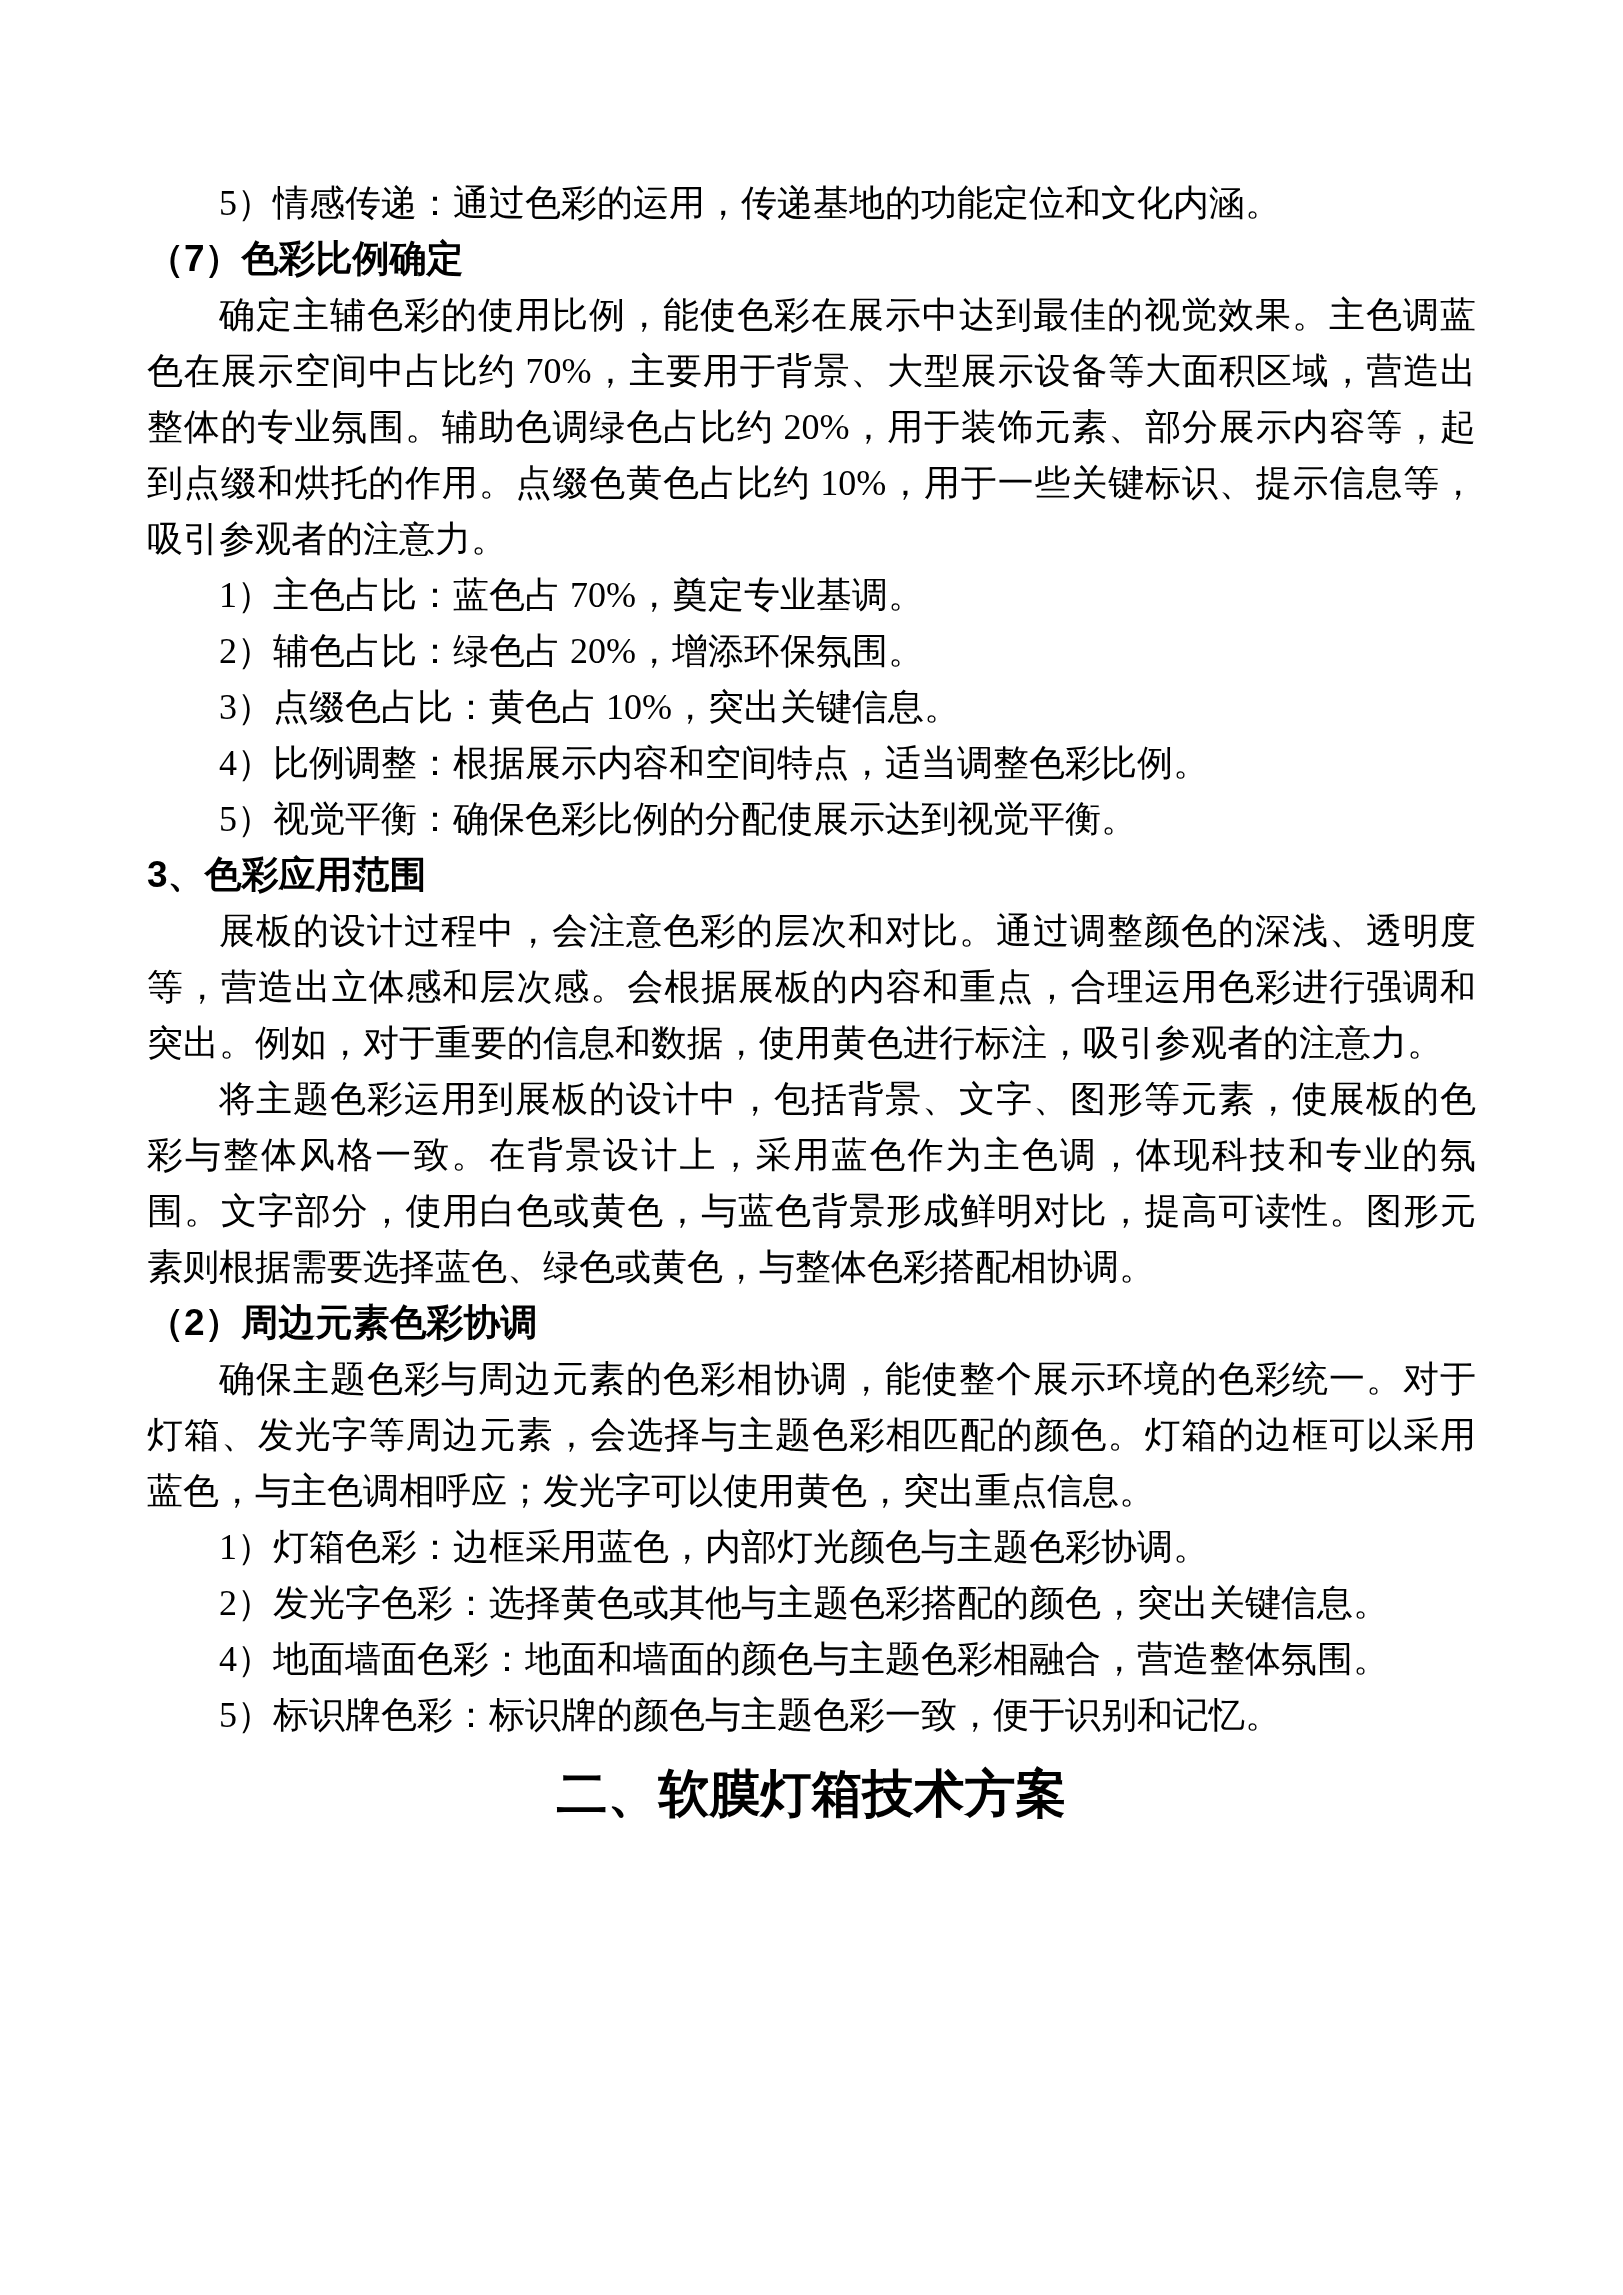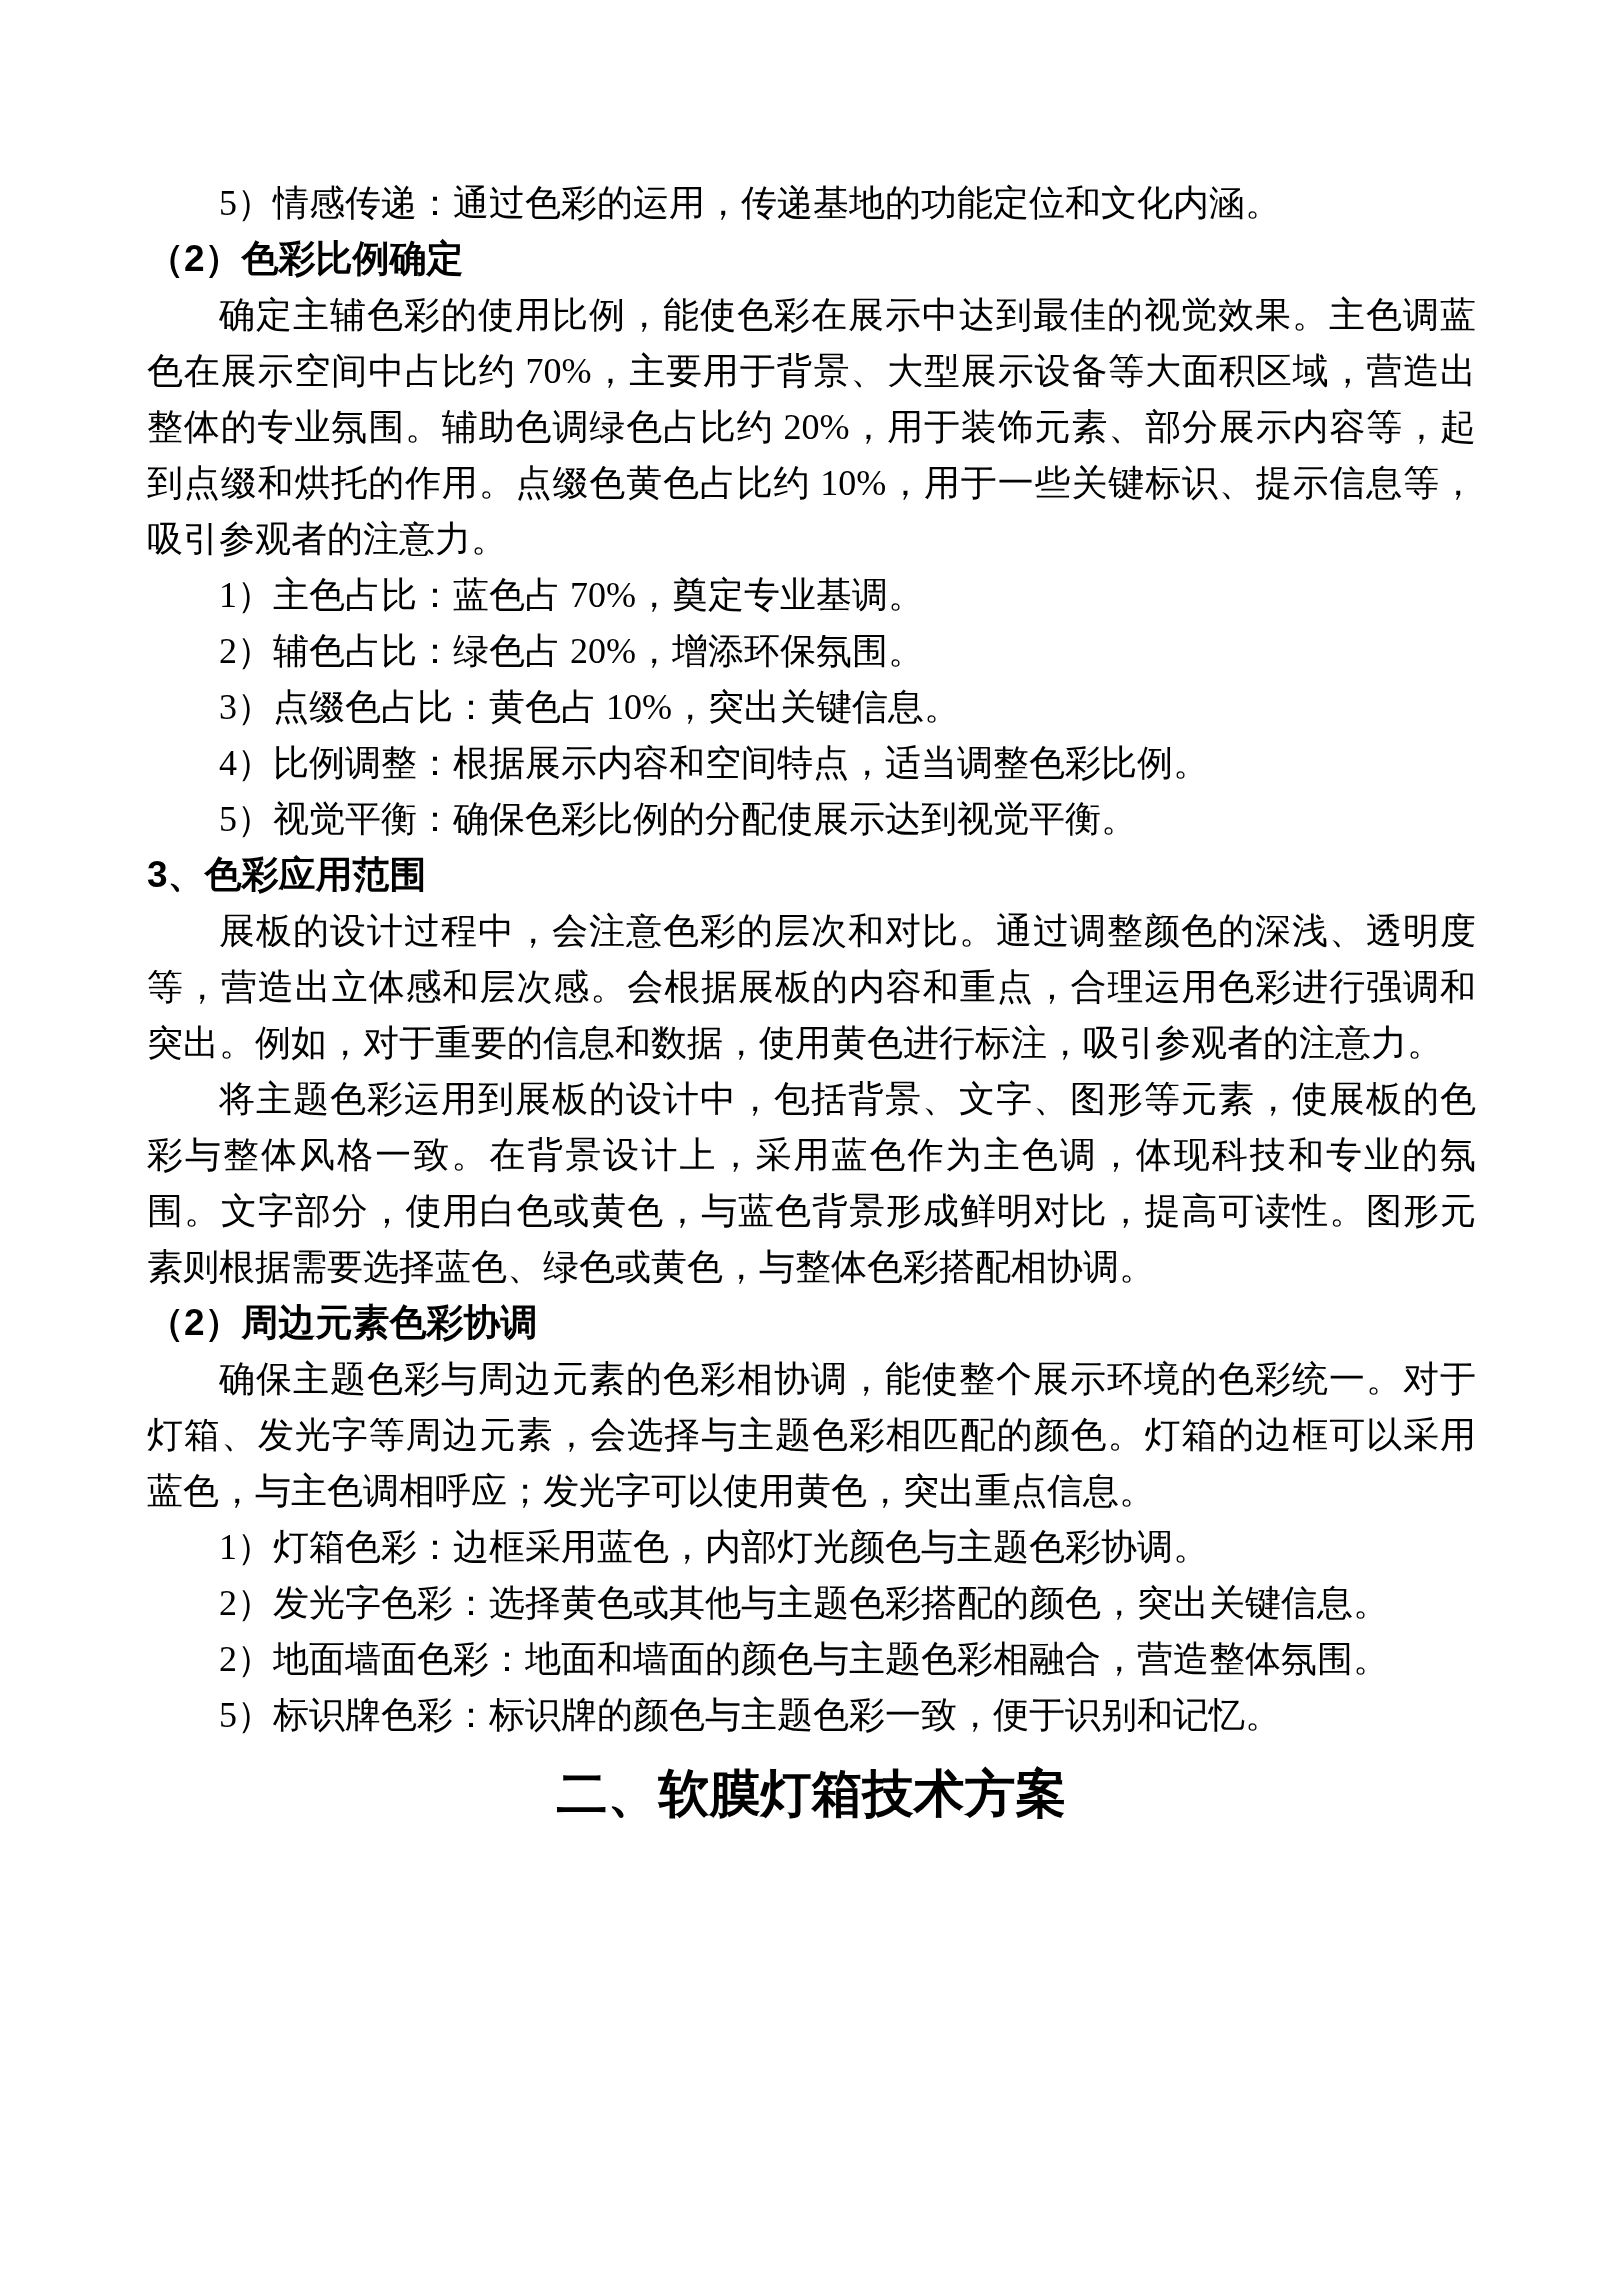--- a/index.html
+++ b/index.html
@@ -49,33 +49,33 @@
     line-height: 73px;
     text-align: right;
   }
 </style>
 </head>
 <body>
 
 <main class="page">
   <section id="doc-content">
       <p class="doc-block list-item">5）情感传递：通过色彩的运用，传递基地的功能定位和文化内涵。</p>
-      <h3 class="doc-block subsection-heading">（2）色彩比例确定</h3>
+      <h3 class="doc-block subsection-heading">（7）色彩比例确定</h3>
       <p class="doc-block paragraph">确定主辅色彩的使用比例，能使色彩在展示中达到最佳的视觉效果。主色调蓝色在展示空间中占比约 70%，主要用于背景、大型展示设备等大面积区域，营造出整体的专业氛围。辅助色调绿色占比约 20%，用于装饰元素、部分展示内容等，起到点缀和烘托的作用。点缀色黄色占比约 10%，用于一些关键标识、提示信息等，吸引参观者的注意力。</p>
       <p class="doc-block list-item">1）主色占比：蓝色占 70%，奠定专业基调。</p>
       <p class="doc-block list-item">2）辅色占比：绿色占 20%，增添环保氛围。</p>
       <p class="doc-block list-item">3）点缀色占比：黄色占 10%，突出关键信息。</p>
       <p class="doc-block list-item">4）比例调整：根据展示内容和空间特点，适当调整色彩比例。</p>
       <p class="doc-block list-item">5）视觉平衡：确保色彩比例的分配使展示达到视觉平衡。</p>
       <h3 class="doc-block subsection-heading">3、色彩应用范围</h3>
       <p class="doc-block paragraph">展板的设计过程中，会注意色彩的层次和对比。通过调整颜色的深浅、透明度等，营造出立体感和层次感。会根据展板的内容和重点，合理运用色彩进行强调和突出。例如，对于重要的信息和数据，使用黄色进行标注，吸引参观者的注意力。</p>
       <p class="doc-block paragraph">将主题色彩运用到展板的设计中，包括背景、文字、图形等元素，使展板的色彩与整体风格一致。在背景设计上，采用蓝色作为主色调，体现科技和专业的氛围。文字部分，使用白色或黄色，与蓝色背景形成鲜明对比，提高可读性。图形元素则根据需要选择蓝色、绿色或黄色，与整体色彩搭配相协调。</p>
       <h3 class="doc-block subsection-heading">（2）周边元素色彩协调</h3>
       <p class="doc-block paragraph">确保主题色彩与周边元素的色彩相协调，能使整个展示环境的色彩统一。对于灯箱、发光字等周边元素，会选择与主题色彩相匹配的颜色。灯箱的边框可以采用蓝色，与主色调相呼应；发光字可以使用黄色，突出重点信息。</p>
       <p class="doc-block list-item">1）灯箱色彩：边框采用蓝色，内部灯光颜色与主题色彩协调。</p>
       <p class="doc-block list-item">2）发光字色彩：选择黄色或其他与主题色彩搭配的颜色，突出关键信息。</p>
-      <p class="doc-block list-item">2）地面墙面色彩：地面和墙面的颜色与主题色彩相融合，营造整体氛围。</p>
+      <p class="doc-block list-item">4）地面墙面色彩：地面和墙面的颜色与主题色彩相融合，营造整体氛围。</p>
       <p class="doc-block list-item">5）标识牌色彩：标识牌的颜色与主题色彩一致，便于识别和记忆。</p>
       <h1 class="doc-block chapter-heading">二、软膜灯箱技术方案</h1>
       <h2 class="doc-block section-heading">（一）灯箱结构强度设计</h2>
     </section>
 </main>
 
 
 </body></html>

